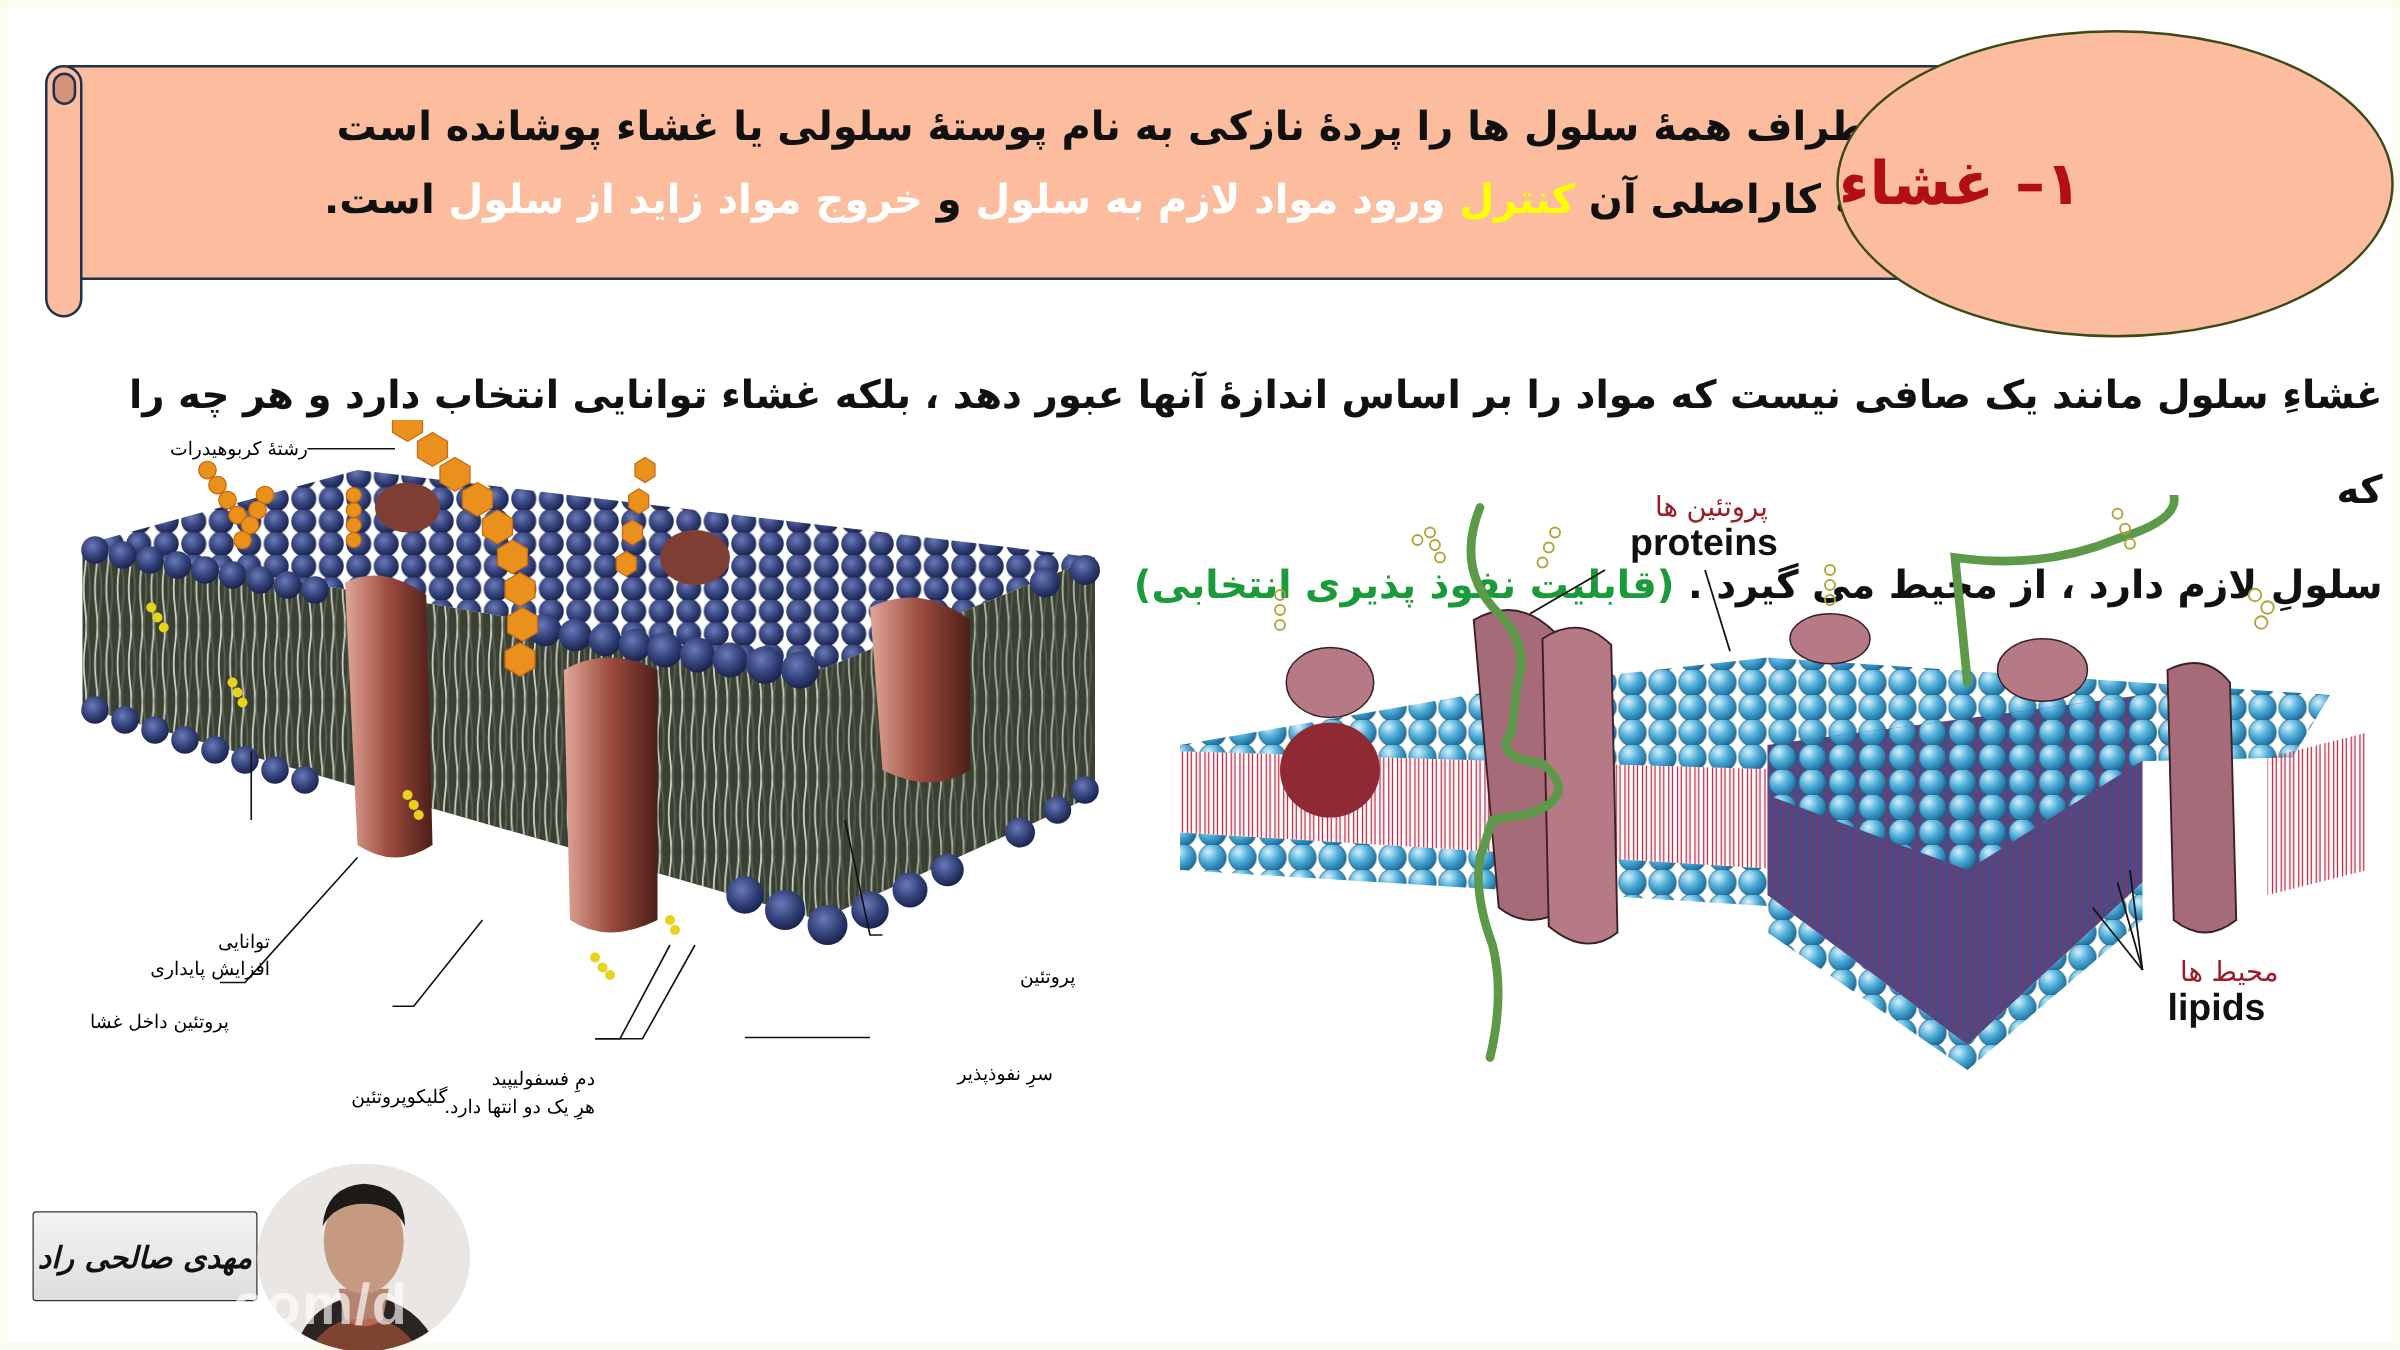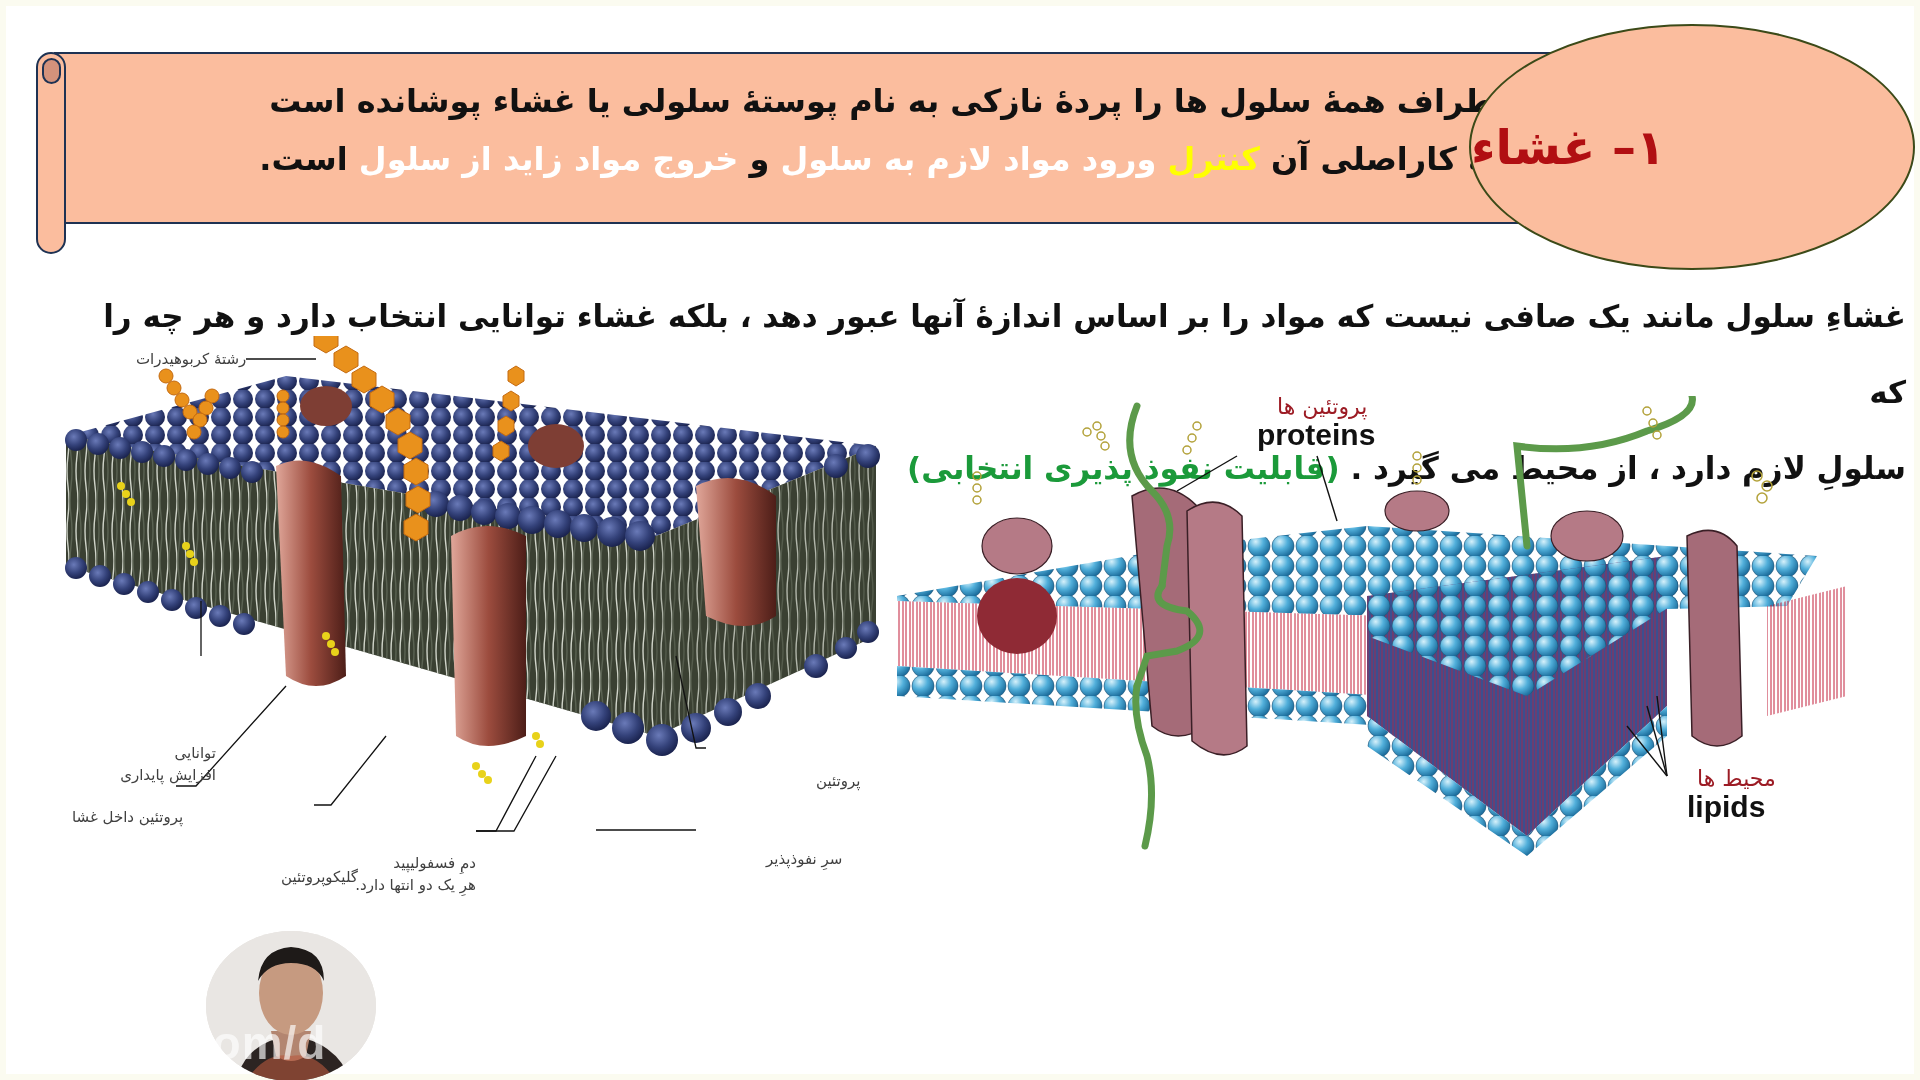--- a/index.html
+++ b/index.html
@@ -51,24 +51,24 @@
   
   .para {
     position: absolute; left: 60px; top: 272px; width: 1840px;
     direction: rtl; text-align: right;
     font-weight: bold; font-size: 31px; line-height: 76px; color: #111;
     font-family: "DejaVu Sans", sans-serif;
   }
   .c-green { color: #1b9a3a; }
   
   .diag-left { position: absolute; left: 50px; top: 330px; width: 860px; height: 570px; }
-  .diag-right { position: absolute; left: 881px; top: 390px; width: 960px; height: 460px; }
+  .diag-right { position: absolute; left: 928px; top: 390px; width: 960px; height: 460px; }
   .lbl {
     position: absolute; font-family: "DejaVu Sans", sans-serif; font-size: 15px;
-    color: #404040; direction: rtl; white-space: nowrap; line-height: 22px;
+    color: #000000; direction: rtl; white-space: nowrap; line-height: 22px;
   }
   .lbl-multi { white-space: normal; text-align: right; }
   .lbl-en { font-family: "Liberation Sans", sans-serif; font-weight: bold; font-size: 30px; color: #111; direction: ltr; }
   .lbl-fa-red { font-family: "DejaVu Sans", sans-serif; font-size: 22px; color: #9c1b24; direction: rtl; }
   
   .name-box {
     position: absolute; left: 20px; top: 963px; width: 180px; height: 72px;
     background: linear-gradient(#f3f3f3, #dedede); border: 1.5px solid #333; border-radius: 3px;
     display: flex; align-items: center; justify-content: center;
     font-family: "DejaVu Serif", serif; font-style: italic; font-weight: bold; font-size: 24px;
@@ -336,20 +336,21 @@
         <line x1="780" y1="380" x2="760" y2="310"></line>
         <line x1="780" y1="380" x2="770" y2="300"></line>
       </g>
     </svg>
     <div class="lbl lbl-fa-red" style="left:390px; top:0px;">پروتئین ها</div>
     <div class="lbl lbl-en" style="left:370px; top:28px;">proteins</div>
     <div class="lbl lbl-fa-red" style="left:810px; top:372px;">محیط ها</div>
     <div class="lbl lbl-en" style="left:800px; top:400px;">lipids</div>
   </div>
 
+  <div class="name-box">مهدی صالحی راد</div>
   <div class="avatar">
     <svg width="170" height="150" viewBox="0 0 170 150">
       <rect width="170" height="150" fill="#e9e6e3"></rect>
       <path d="M30 150 Q40 110 85 105 Q130 110 145 150 Z" fill="#2c2422"></path>
       <path d="M65 100 L105 100 L100 125 Q85 135 70 125 Z" fill="#b38570"></path>
       <ellipse cx="85" cy="62" rx="32" ry="42" fill="#c69a80"></ellipse>
       <path d="M52 50 Q55 18 85 16 Q118 18 118 50 Q110 32 85 32 Q62 32 52 50 Z" fill="#1e1a18"></path>
       <path d="M40 150 Q60 120 85 125 Q110 120 130 150 Z" fill="#b7593e" opacity="0.6"></path>
     </svg>
   </div>

